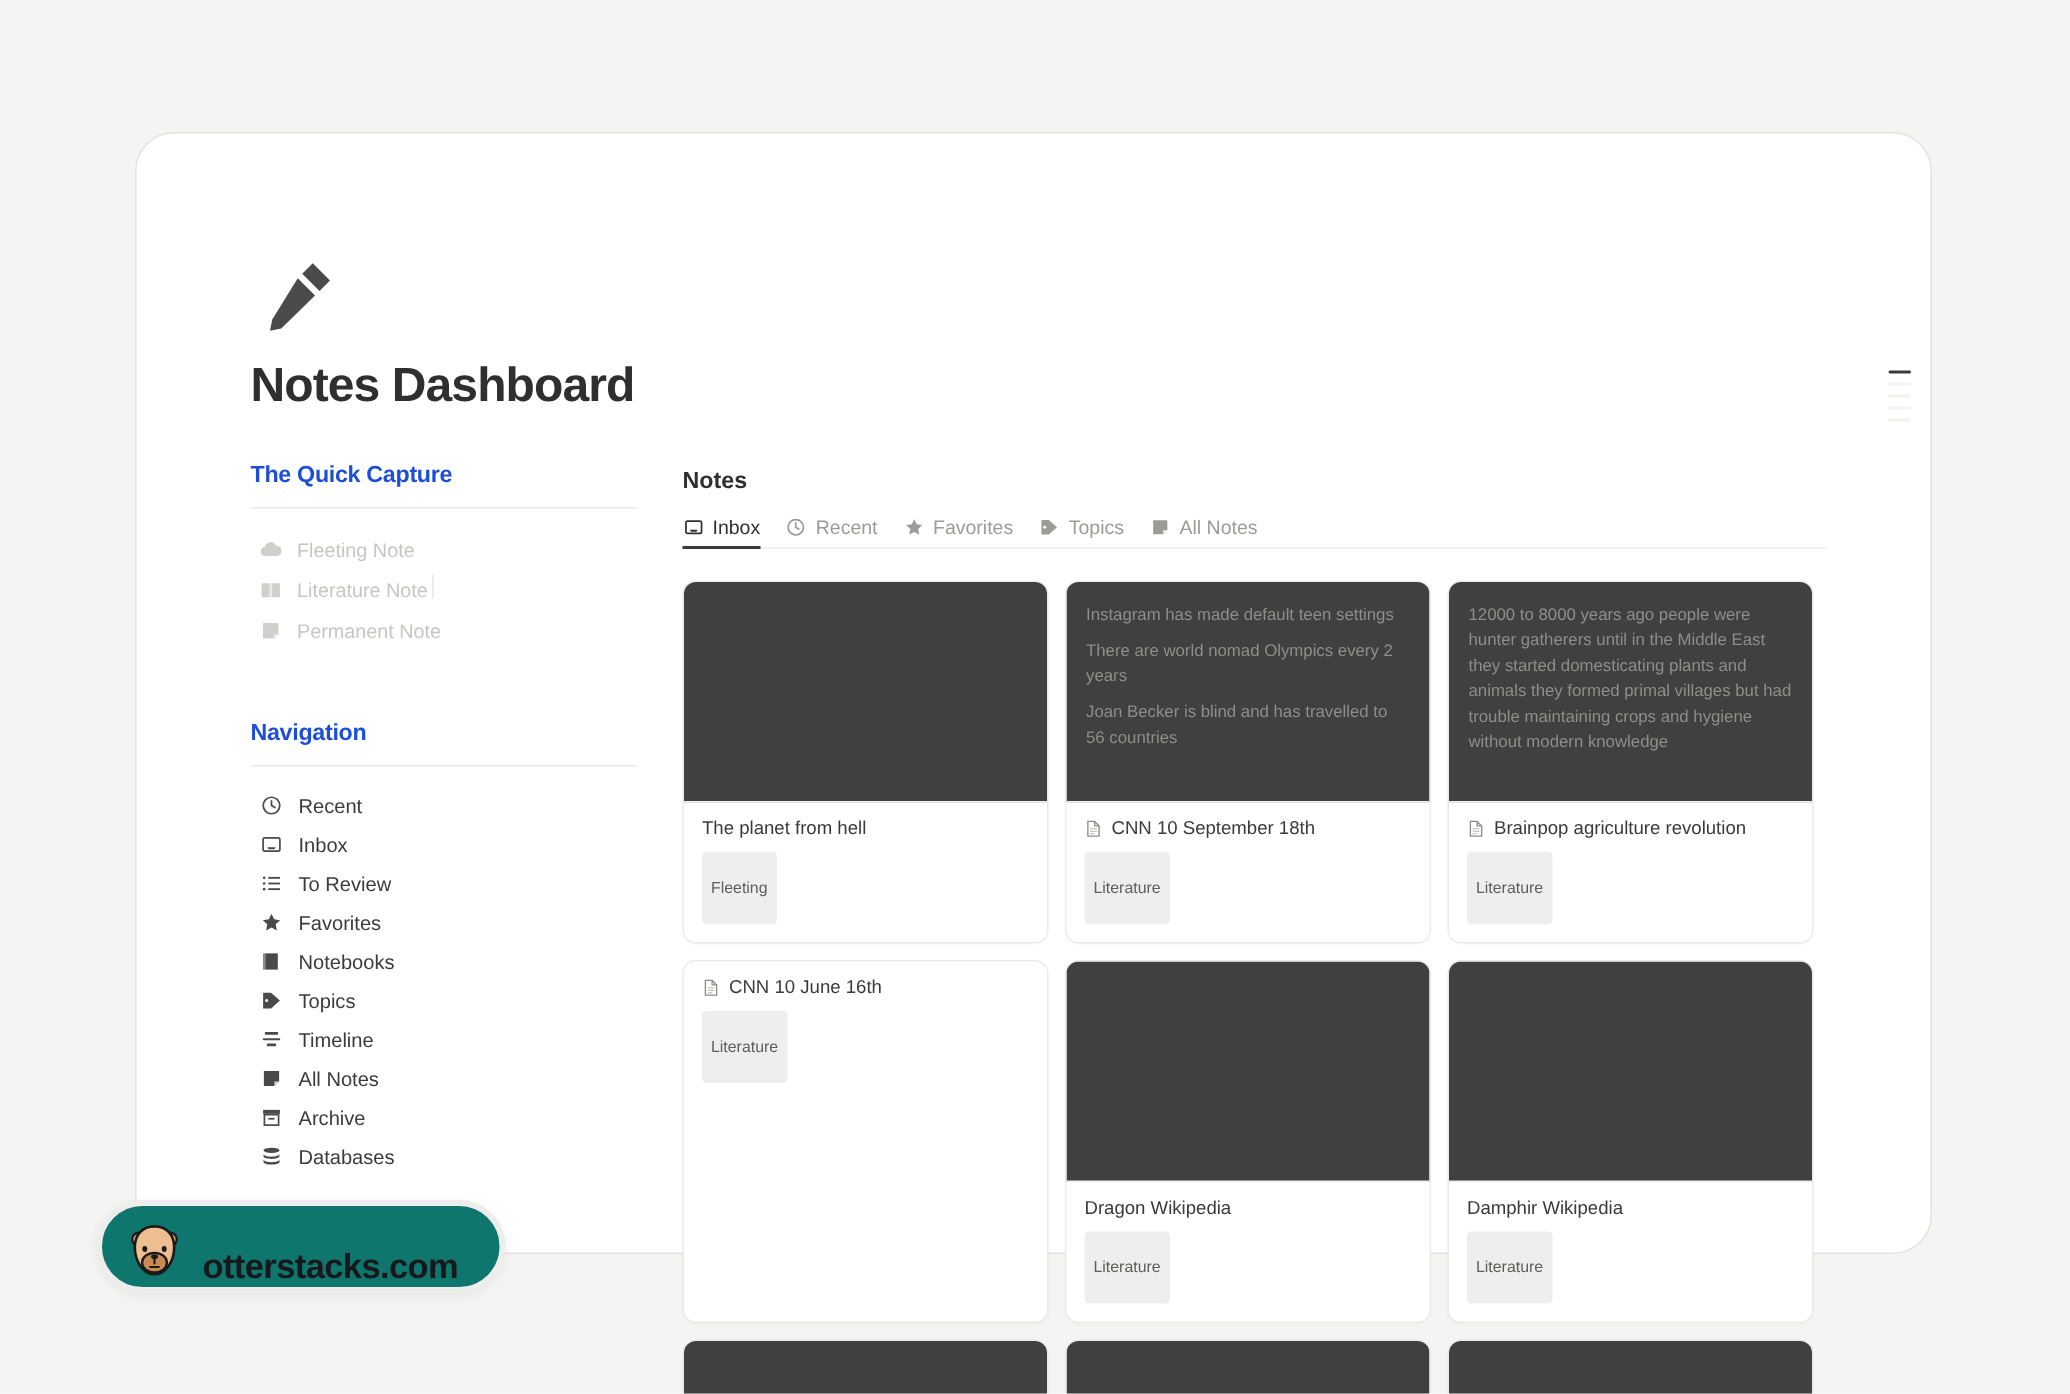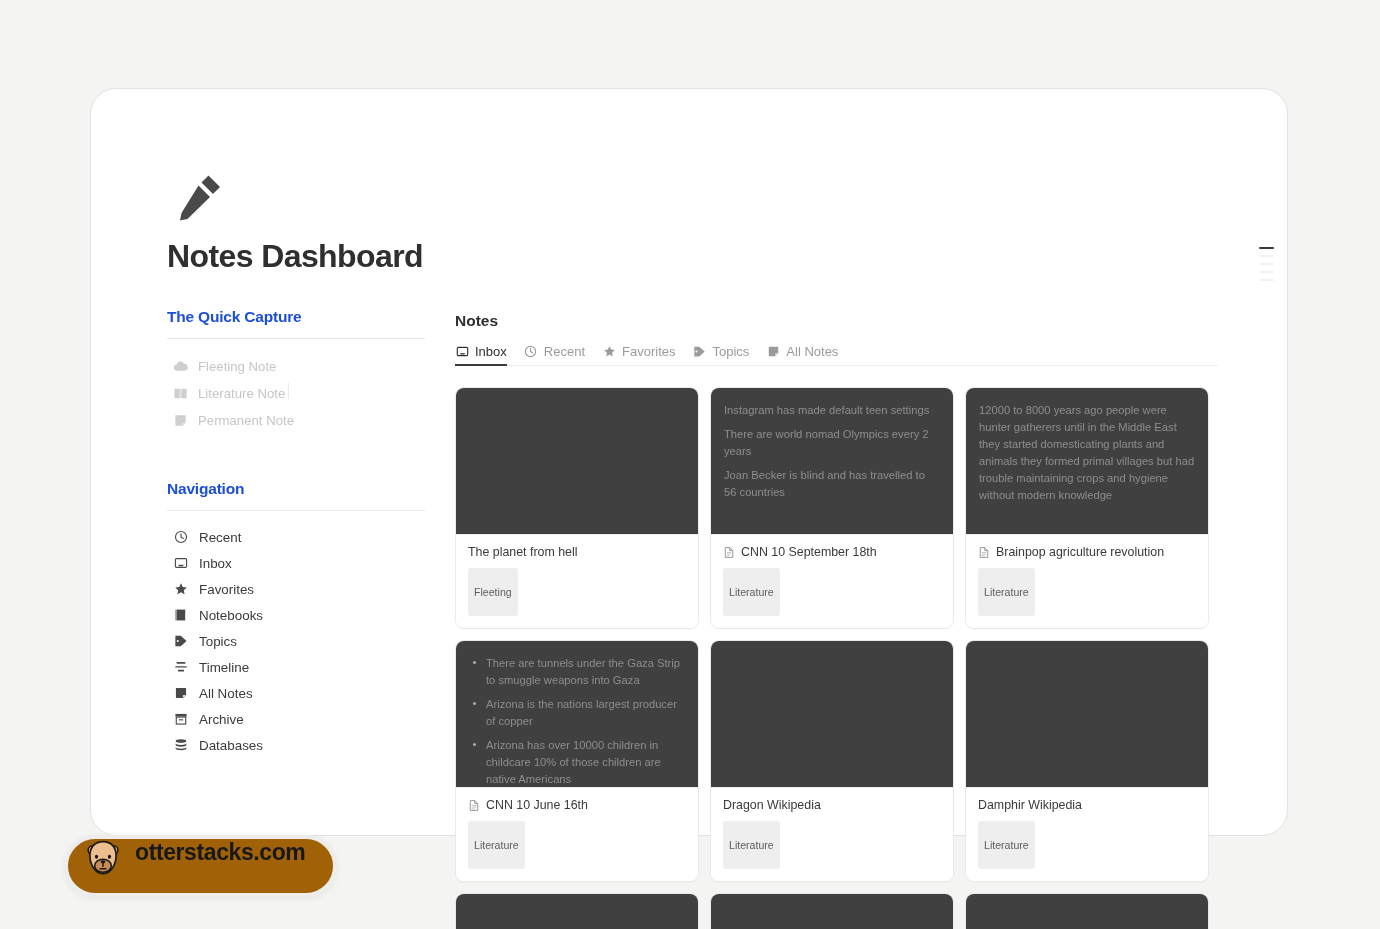--- a/index.html
+++ b/index.html
@@ -111,26 +111,25 @@
   #page-indicator {
     position: absolute; left: 1259px; top: 247px;
     display: flex; flex-direction: column; gap: 6px; align-items: center;
   }
   #page-indicator .dash { width: 15px; height: 2px; border-radius: 1px; background: #f2f2f0; }
   #page-indicator .dash.on { background: #3a3a3a; }
 
   
   #watermark {
     position: absolute; left: 64px; top: 800px;
-    display: flex; align-items: flex-start; gap: 13px;
+    display: flex; align-items: flex-end; gap: 13px;
     height: 62px; padding: 0 28px 0 16px;
-    background: #a16207; border-radius: 34px;
+    background: #0f766e; border-radius: 34px;
     border: 4px solid #ededeb;
     box-shadow: 0 2px 7px rgba(0,0,0,0.06);
-    margin-top: 35px;
   }
   #watermark .wm-text { font-size: 23px; font-weight: bold; color: #16181c; letter-spacing: -0.4px; }
 </style>
 </head>
 <body>
 
 <div id="stage">
 
   <div id="app-window"></div>
 
@@ -202,20 +201,35 @@
         <div class="nav-item">
           <span class="ic">
             <svg viewBox="0 0 16 16" width="14" height="14">
                 <rect x="1.6" y="3" width="12.8" height="10" rx="1.4" fill="none" stroke="#4a4a4a" stroke-width="1.3"></rect>
                 <path d="M1.6 10h3.2l1 1.6h4.4l1-1.6h3.2" fill="#4a4a4a"></path>
               </svg>
           </span>
           <span>Inbox</span>
         </div>
 
+        <div class="nav-item">
+          <span class="ic">
+            <svg viewBox="0 0 16 16" width="14" height="14">
+                <g fill="#4a4a4a">
+                  <rect x="5.5" y="3" width="9" height="1.4"></rect>
+                  <rect x="5.5" y="7.3" width="9" height="1.4"></rect>
+                  <rect x="5.5" y="11.6" width="9" height="1.4"></rect>
+                  <circle cx="2.4" cy="3.7" r="1"></circle>
+                  <circle cx="2.4" cy="8" r="1"></circle>
+                  <circle cx="2.4" cy="12.3" r="1"></circle>
+                </g>
+              </svg>
+          </span>
+          <span>To Review</span>
+        </div>
 
         <div class="nav-item">
           <span class="ic">
             <svg viewBox="0 0 16 16" width="14" height="14">
                 <path fill="#4a4a4a" d="M8 1.4l2 4.2 4.6.6-3.4 3.2.9 4.6L8 11.8 3.9 14l.9-4.6L1.4 6.2l4.6-.6z"></path>
               </svg>
           </span>
           <span>Favorites</span>
         </div>
 
@@ -382,27 +396,20 @@
                   <g stroke="#b4b4b2" stroke-width="1">
                     <path d="M5 8h6"></path>
                     <path d="M5 10.2h6"></path>
                     <path d="M5 12.4h4"></path>
                   </g>
                 </svg></span>
               <span>Brainpop agriculture revolution</span>
             </div><span class="tag">Literature</span></div>
         </div>
         <div class="note-card">
-          <div class="card-body">
-            <ul>
-              <li>There are tunnels under the Gaza Strip to smuggle weapons into Gaza</li>
-              <li>Arizona is the nations largest producer of copper</li>
-              <li>Arizona has over 10000 children in childcare 10% of those children are native Americans</li>
-            </ul>
-          </div>
           <div class="card-foot"><div class="card-title">
               <span class="ic"><svg viewBox="0 0 16 16" width="12" height="13">
                   <path d="M3 1.5h6l4 4v9H3z" fill="#ffffff" stroke="#8d8d8b" stroke-width="1.2"></path>
                   <path d="M9 1.5v4h4" fill="none" stroke="#8d8d8b" stroke-width="1.2"></path>
                   <g stroke="#b4b4b2" stroke-width="1">
                     <path d="M5 8h6"></path>
                     <path d="M5 10.2h6"></path>
                     <path d="M5 12.4h4"></path>
                   </g>
                 </svg></span>

